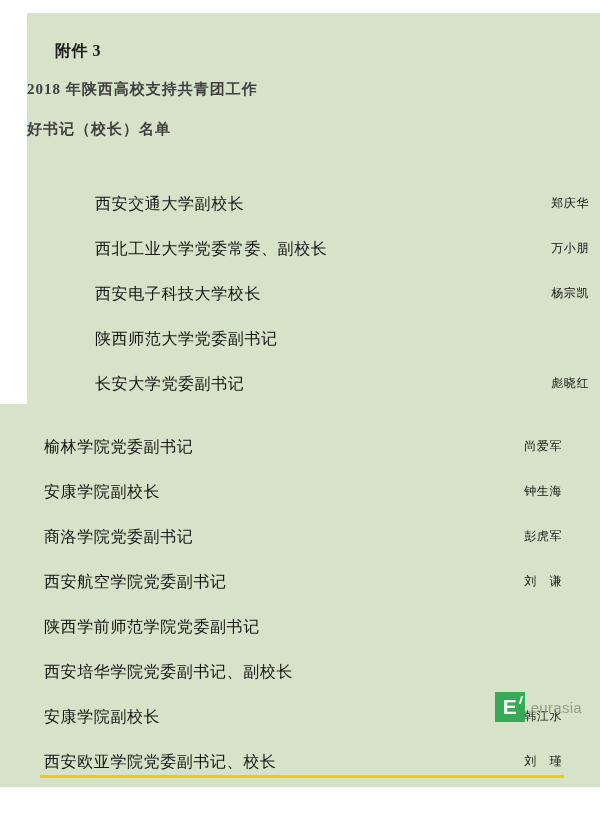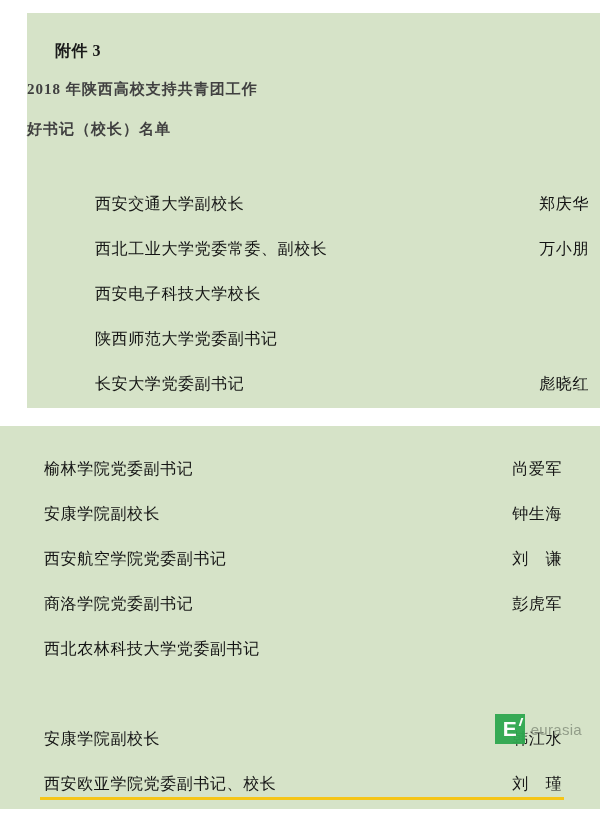--- a/index.html
+++ b/index.html
@@ -79,41 +79,41 @@
     left: 68px;
     font-size: 16px;
     color: #141414;
     letter-spacing: 0.6px;
     white-space: nowrap;
     text-align: right;
   }
   .row .name {
     position: absolute;
     right: 38px;
-    font-size: 16px;
+    font-size: 12px;
     color: #141414;
     letter-spacing: 0.6px;
     white-space: nowrap;
   }
   .rows-bottom .row .title { left: 44px; }
   .rows-bottom .row .name { right: 38px; }
 
   
   .gap {
     position: absolute;
     left: 0;
     top: 408px;
     width: 600px;
     height: 18px;
     background: #ffffff;
   }
   .panel-bottom {
     position: absolute;
     left: 0;
-    top: 426px;
+    top: 404px;
     width: 600px;
     height: 383px;
     background: #d6e3c8;
   }
   .bottom-white {
     position: absolute;
     left: 0;
     top: 809px;
     width: 600px;
     height: 26px;
@@ -184,20 +184,21 @@
       <div class="row">
         <span class="title">西安交通大学副校长</span>
         <span class="name">郑庆华</span>
       </div>
       <div class="row">
         <span class="title">西北工业大学党委常委、副校长</span>
         <span class="name">万小朋</span>
       </div>
       <div class="row">
         <span class="title">西安电子科技大学校长</span>
+        <span class="name">杨宗凯</span>
       </div>
       <div class="row">
         <span class="title">陕西师范大学党委副书记</span>
       </div>
       <div class="row">
         <span class="title">长安大学党委副书记</span>
         <span class="name">彪晓红</span>
       </div>
     </div>
   </div>
@@ -209,31 +210,32 @@
     <div class="rows-bottom">
       <div class="row">
         <span class="title">榆林学院党委副书记</span>
         <span class="name">尚爱军</span>
       </div>
       <div class="row">
         <span class="title">安康学院副校长</span>
         <span class="name">钟生海</span>
       </div>
       <div class="row">
+        <span class="title">商洛学院党委副书记</span>
+        <span class="name">彭虎军</span>
+      </div>
+      <div class="row">
         <span class="title">西安航空学院党委副书记</span>
         <span class="name">刘　谦</span>
       </div>
       <div class="row">
-        <span class="title">商洛学院党委副书记</span>
-        <span class="name">彭虎军</span>
-      </div>
-      <div class="row">
-        <span class="title">西北农林科技大学党委副书记</span>
-      </div>
-      <div class="row">
+        <span class="title">陕西学前师范学院党委副书记</span>
+      </div>
+      <div class="row">
+        <span class="title">西安培华学院党委副书记、副校长</span>
       </div>
       <div class="row">
         <span class="title">安康学院副校长</span>
         <span class="name">韩江水</span>
       </div>
       <div class="row">
         <span class="title">西安欧亚学院党委副书记、校长</span>
         <span class="name">刘　瑾</span>
       </div>
     </div>

